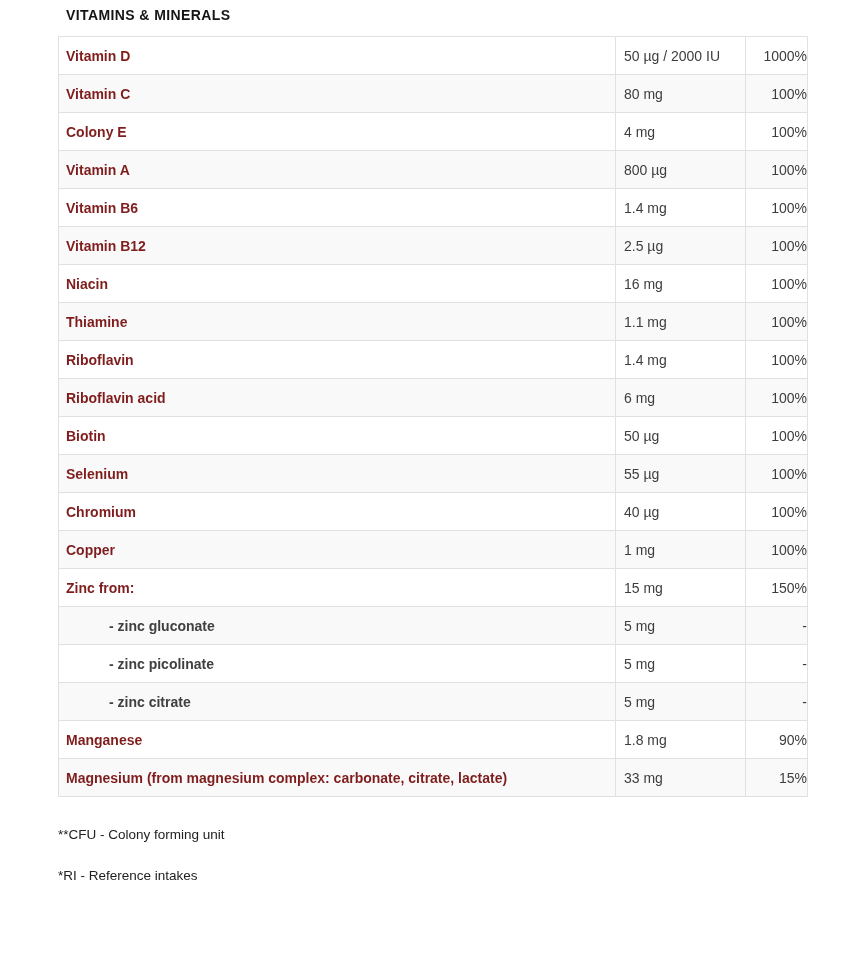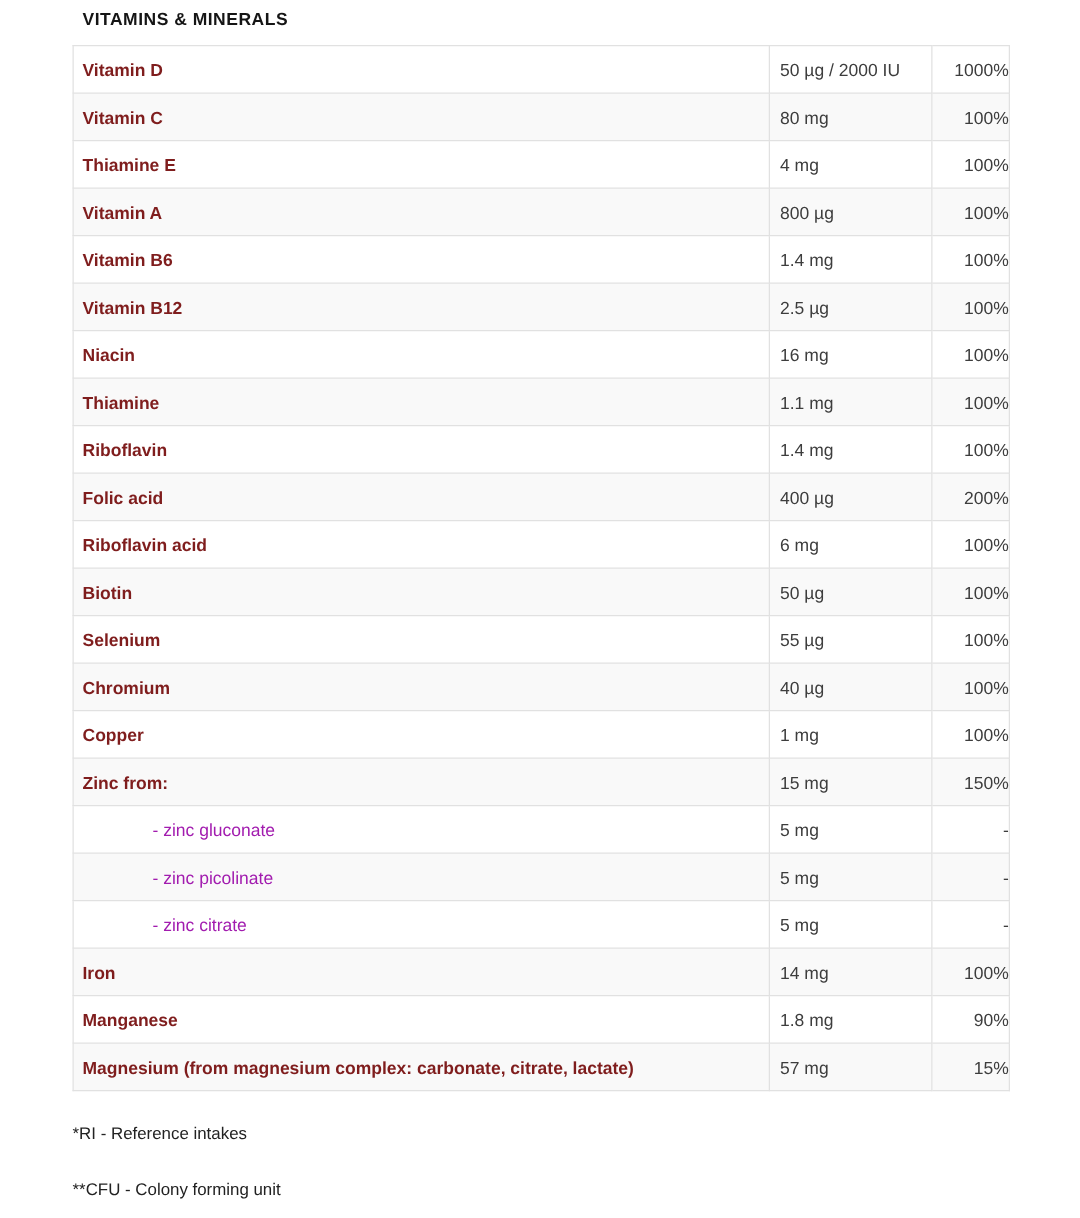--- a/index.html
+++ b/index.html
@@ -37,23 +37,23 @@
     font-size: 14px;
     background: #ffffff;
   }
   table.facts-table tr:nth-child(even) td { background: #f9f9f9; }
   td.col-name {
     font-weight: 700;
     color: #7f1d1d;
     padding-left: 7px;
   }
   td.col-name.sub {
-    font-weight: 400;
-    color: #a21caf;
-    padding-left: 63px;
+    font-weight: 700;
+    color: #404040;
+    padding-left: 50px;
   }
   td.col-amount {
     font-weight: 400;
     color: #3d3d3d;
     padding-left: 8px;
   }
   td.col-ri {
     font-weight: 400;
     color: #3d3d3d;
     padding-left: 7px;
@@ -85,21 +85,21 @@
           <td class="col-name">Vitamin D</td>
           <td class="col-amount">50 µg / 2000 IU</td>
           <td class="col-ri">1000%</td>
         </tr>
         <tr>
           <td class="col-name">Vitamin C</td>
           <td class="col-amount">80 mg</td>
           <td class="col-ri">100%</td>
         </tr>
         <tr>
-          <td class="col-name">Thiamine E</td>
+          <td class="col-name">Colony E</td>
           <td class="col-amount">4 mg</td>
           <td class="col-ri">100%</td>
         </tr>
         <tr>
           <td class="col-name">Vitamin A</td>
           <td class="col-amount">800 µg</td>
           <td class="col-ri">100%</td>
         </tr>
         <tr>
           <td class="col-name">Vitamin B6</td>
@@ -118,25 +118,20 @@
         </tr>
         <tr>
           <td class="col-name">Thiamine</td>
           <td class="col-amount">1.1 mg</td>
           <td class="col-ri">100%</td>
         </tr>
         <tr>
           <td class="col-name">Riboflavin</td>
           <td class="col-amount">1.4 mg</td>
           <td class="col-ri">100%</td>
-        </tr>
-        <tr>
-          <td class="col-name">Folic acid</td>
-          <td class="col-amount">400 µg</td>
-          <td class="col-ri">200%</td>
         </tr>
         <tr>
           <td class="col-name">Riboflavin acid</td>
           <td class="col-amount">6 mg</td>
           <td class="col-ri">100%</td>
         </tr>
         <tr>
           <td class="col-name">Biotin</td>
           <td class="col-amount">50 µg</td>
           <td class="col-ri">100%</td>
@@ -170,34 +165,29 @@
           <td class="col-name sub">- zinc picolinate</td>
           <td class="col-amount">5 mg</td>
           <td class="col-ri">-</td>
         </tr>
         <tr>
           <td class="col-name sub">- zinc citrate</td>
           <td class="col-amount">5 mg</td>
           <td class="col-ri">-</td>
         </tr>
         <tr>
-          <td class="col-name">Iron</td>
-          <td class="col-amount">14 mg</td>
-          <td class="col-ri">100%</td>
-        </tr>
-        <tr>
           <td class="col-name">Manganese</td>
           <td class="col-amount">1.8 mg</td>
           <td class="col-ri">90%</td>
         </tr>
         <tr>
           <td class="col-name">Magnesium (from magnesium complex: carbonate, citrate, lactate)</td>
-          <td class="col-amount">57 mg</td>
+          <td class="col-amount">33 mg</td>
           <td class="col-ri">15%</td>
         </tr>
       </tbody>
   </table>
 
+  <p class="footnote footnote-cfu">**CFU - Colony forming unit</p>
+
   <p class="footnote footnote-ri">*RI - Reference intakes</p>
-
-  <p class="footnote footnote-cfu">**CFU - Colony forming unit</p>
 
 </div>
 
 </body></html>

